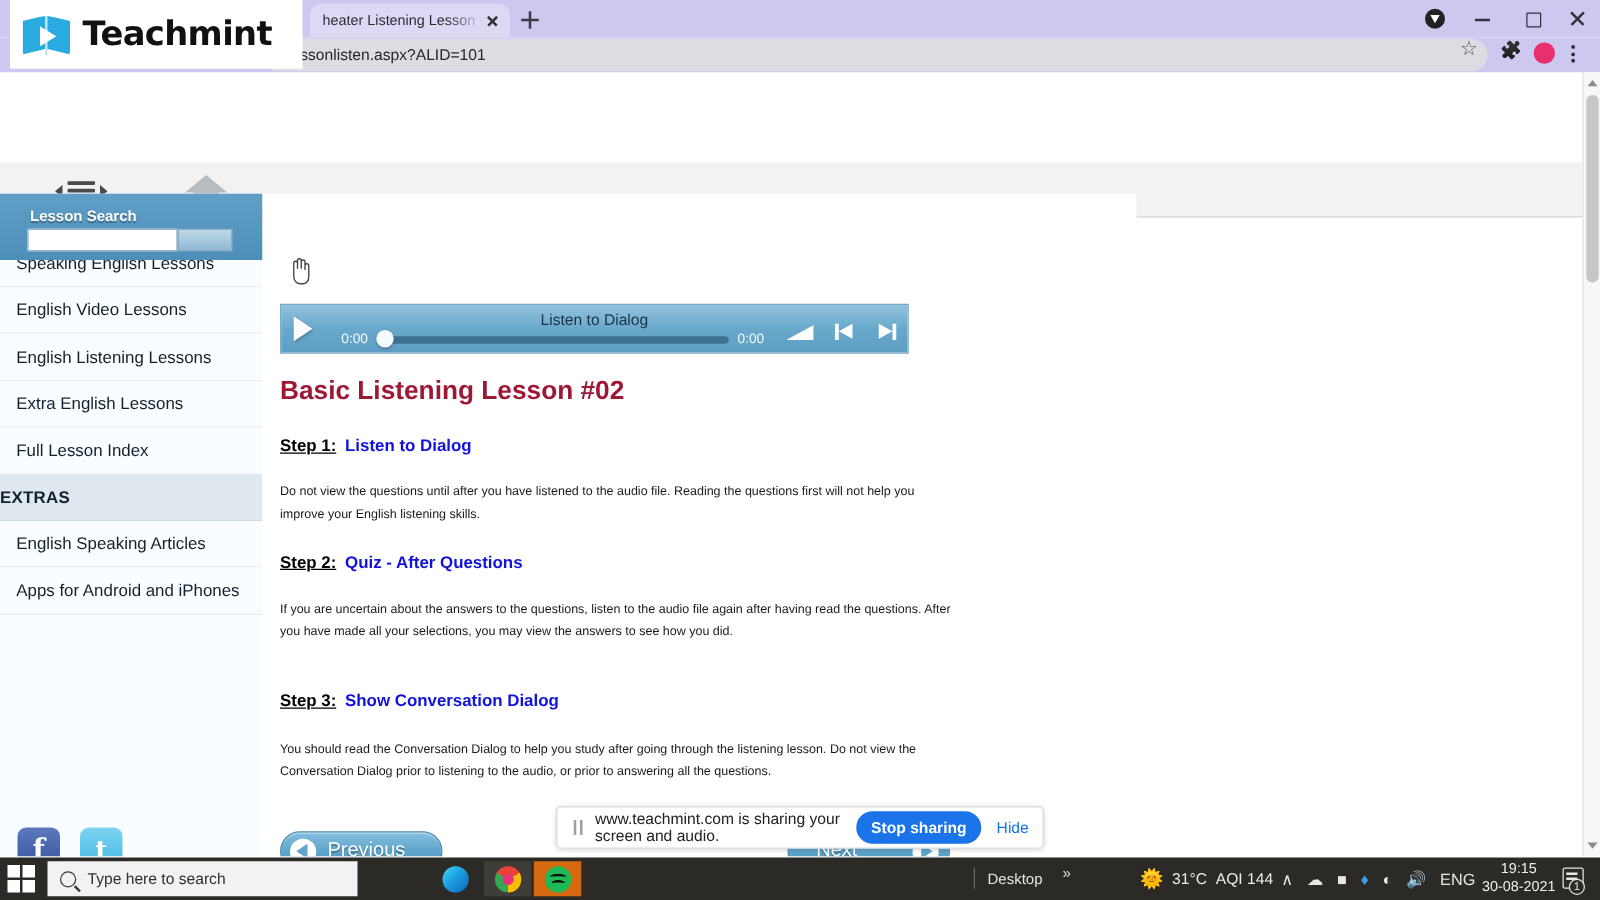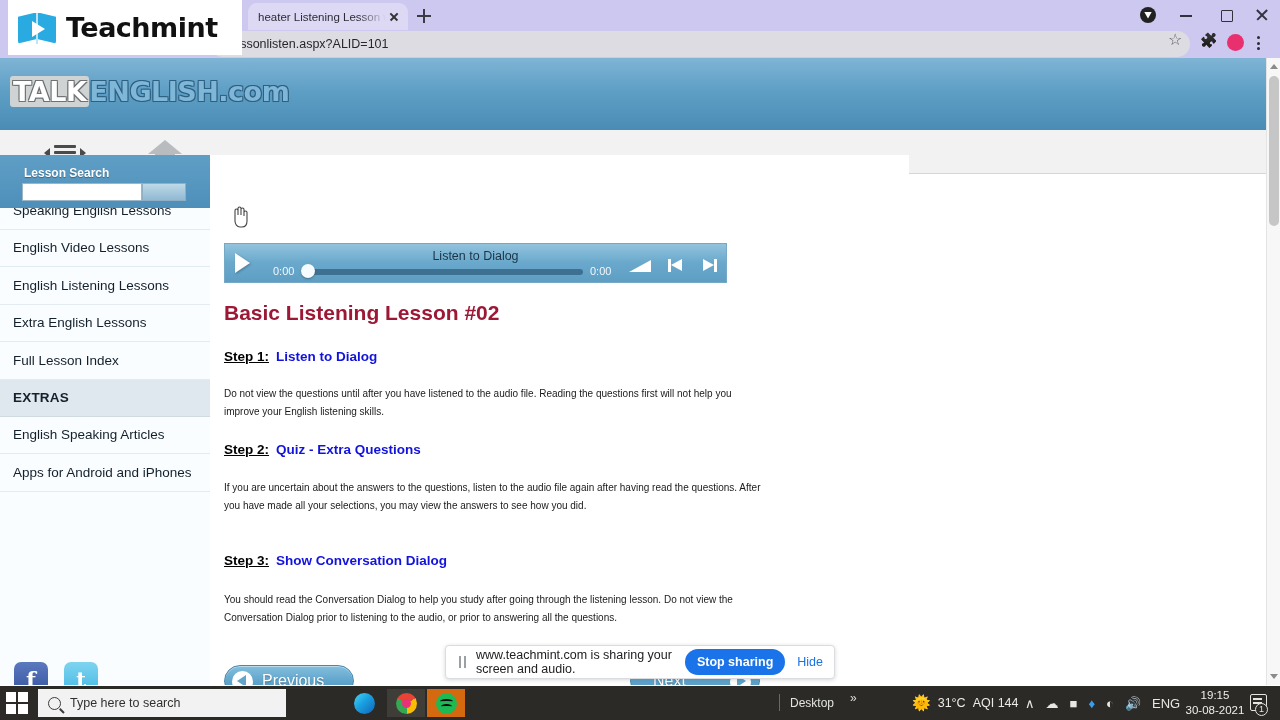--- a/index.html
+++ b/index.html
@@ -186,21 +186,21 @@
     position: absolute; left: 22px; top: 28px; width: 120px; height: 18px;
     border: 1px solid #9bb6c6; background: #fff; outline: none;
     font-size: 11px; padding: 0 3px; font-family: "Liberation Sans", sans-serif;
   }
   .search-btn {
     position: absolute; left: 142px; top: 28px; width: 44px; height: 18px;
     background: linear-gradient(180deg,#bfd9e8,#8fb9d2);
     border: 1px solid #8fb0c4; cursor: pointer;
   }
   .side-head {
-    height: 37px; display: flex; align-items: center; padding-left: 13px;
+    height: 37px; display: flex; align-items: center; 
     font-size: 13.5px; font-weight: 700; color: #14202b;
     background: #dfe8ee; border-bottom: 1px solid #cfdae1;
     letter-spacing: 0.2px;
   }
   .side-item {
     height: 37.5px; display: flex; align-items: center; padding-left: 13px;
     font-size: 13.5px; color: #14202b; cursor: pointer;
     border-bottom: 1px solid #e2ecf1; background: #fafdff;
   }
   .social-row {
@@ -513,25 +513,20 @@
   <div class="tb-icon ic-ext"></div>
   <div class="ic-avatar"></div>
   <div class="tb-icon ic-menu">
     <span></span>
       <span></span>
       <span></span>
   </div>
 
   <div class="viewport">
 
-    <div class="banner">
-      <div class="logo-talkenglish">
-        <span class="logo-talk">TALK</span><span class="logo-eng">ENGLISH.com</span>
-      </div>
-    </div>
 
     <div class="navstrip">
       <div class="nav-burger">
         <span class="arr arr-l"></span>
         <span class="bar b1"></span>
           <span class="bar b2"></span>
           <span class="bar b3"></span>
         <span class="arr arr-r"></span>
       </div>
       <div class="nav-home">
@@ -588,21 +583,21 @@
       </div>
 
       <div class="lesson-title">Basic Listening Lesson #02</div>
 
       <div class="step-line s1">
         <span class="step-num">Step 1:</span><span class="step-link">Listen to Dialog</span>
       </div>
       <div class="para p1">Do not view the questions until after you have listened to the audio file. Reading the questions first will not help you improve your English listening skills.</div>
 
       <div class="step-line s2">
-        <span class="step-num">Step 2:</span><span class="step-link">Quiz - Extra Questions</span>
+        <span class="step-num">Step 2:</span><span class="step-link">Quiz - After Questions</span>
       </div>
       <div class="para p2">If you are uncertain about the answers to the questions, listen to the audio file again after having read the questions. After you have made all your selections, you may view the answers to see how you did.</div>
 
       <div class="step-line s3">
         <span class="step-num">Step 3:</span><span class="step-link">Show Conversation Dialog</span>
       </div>
       <div class="para p3">You should read the Conversation Dialog to help you study after going through the listening lesson. Do not view the Conversation Dialog prior to listening to the audio, or prior to answering all the questions.</div>
 
       <div class="navbtn btn-prev">
         <span class="circ">

